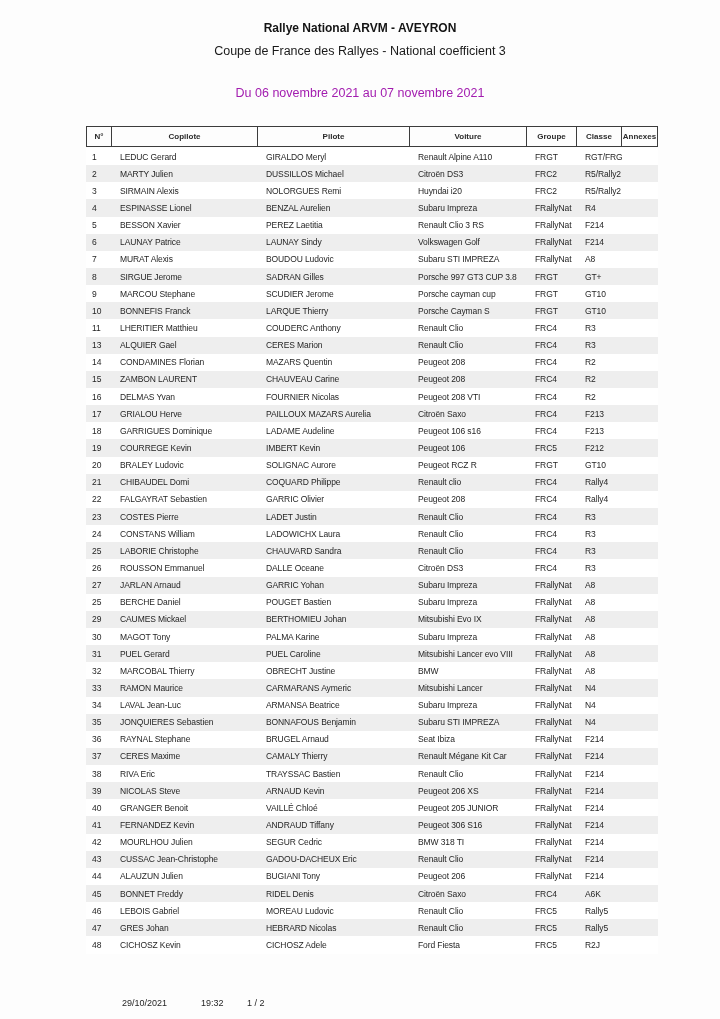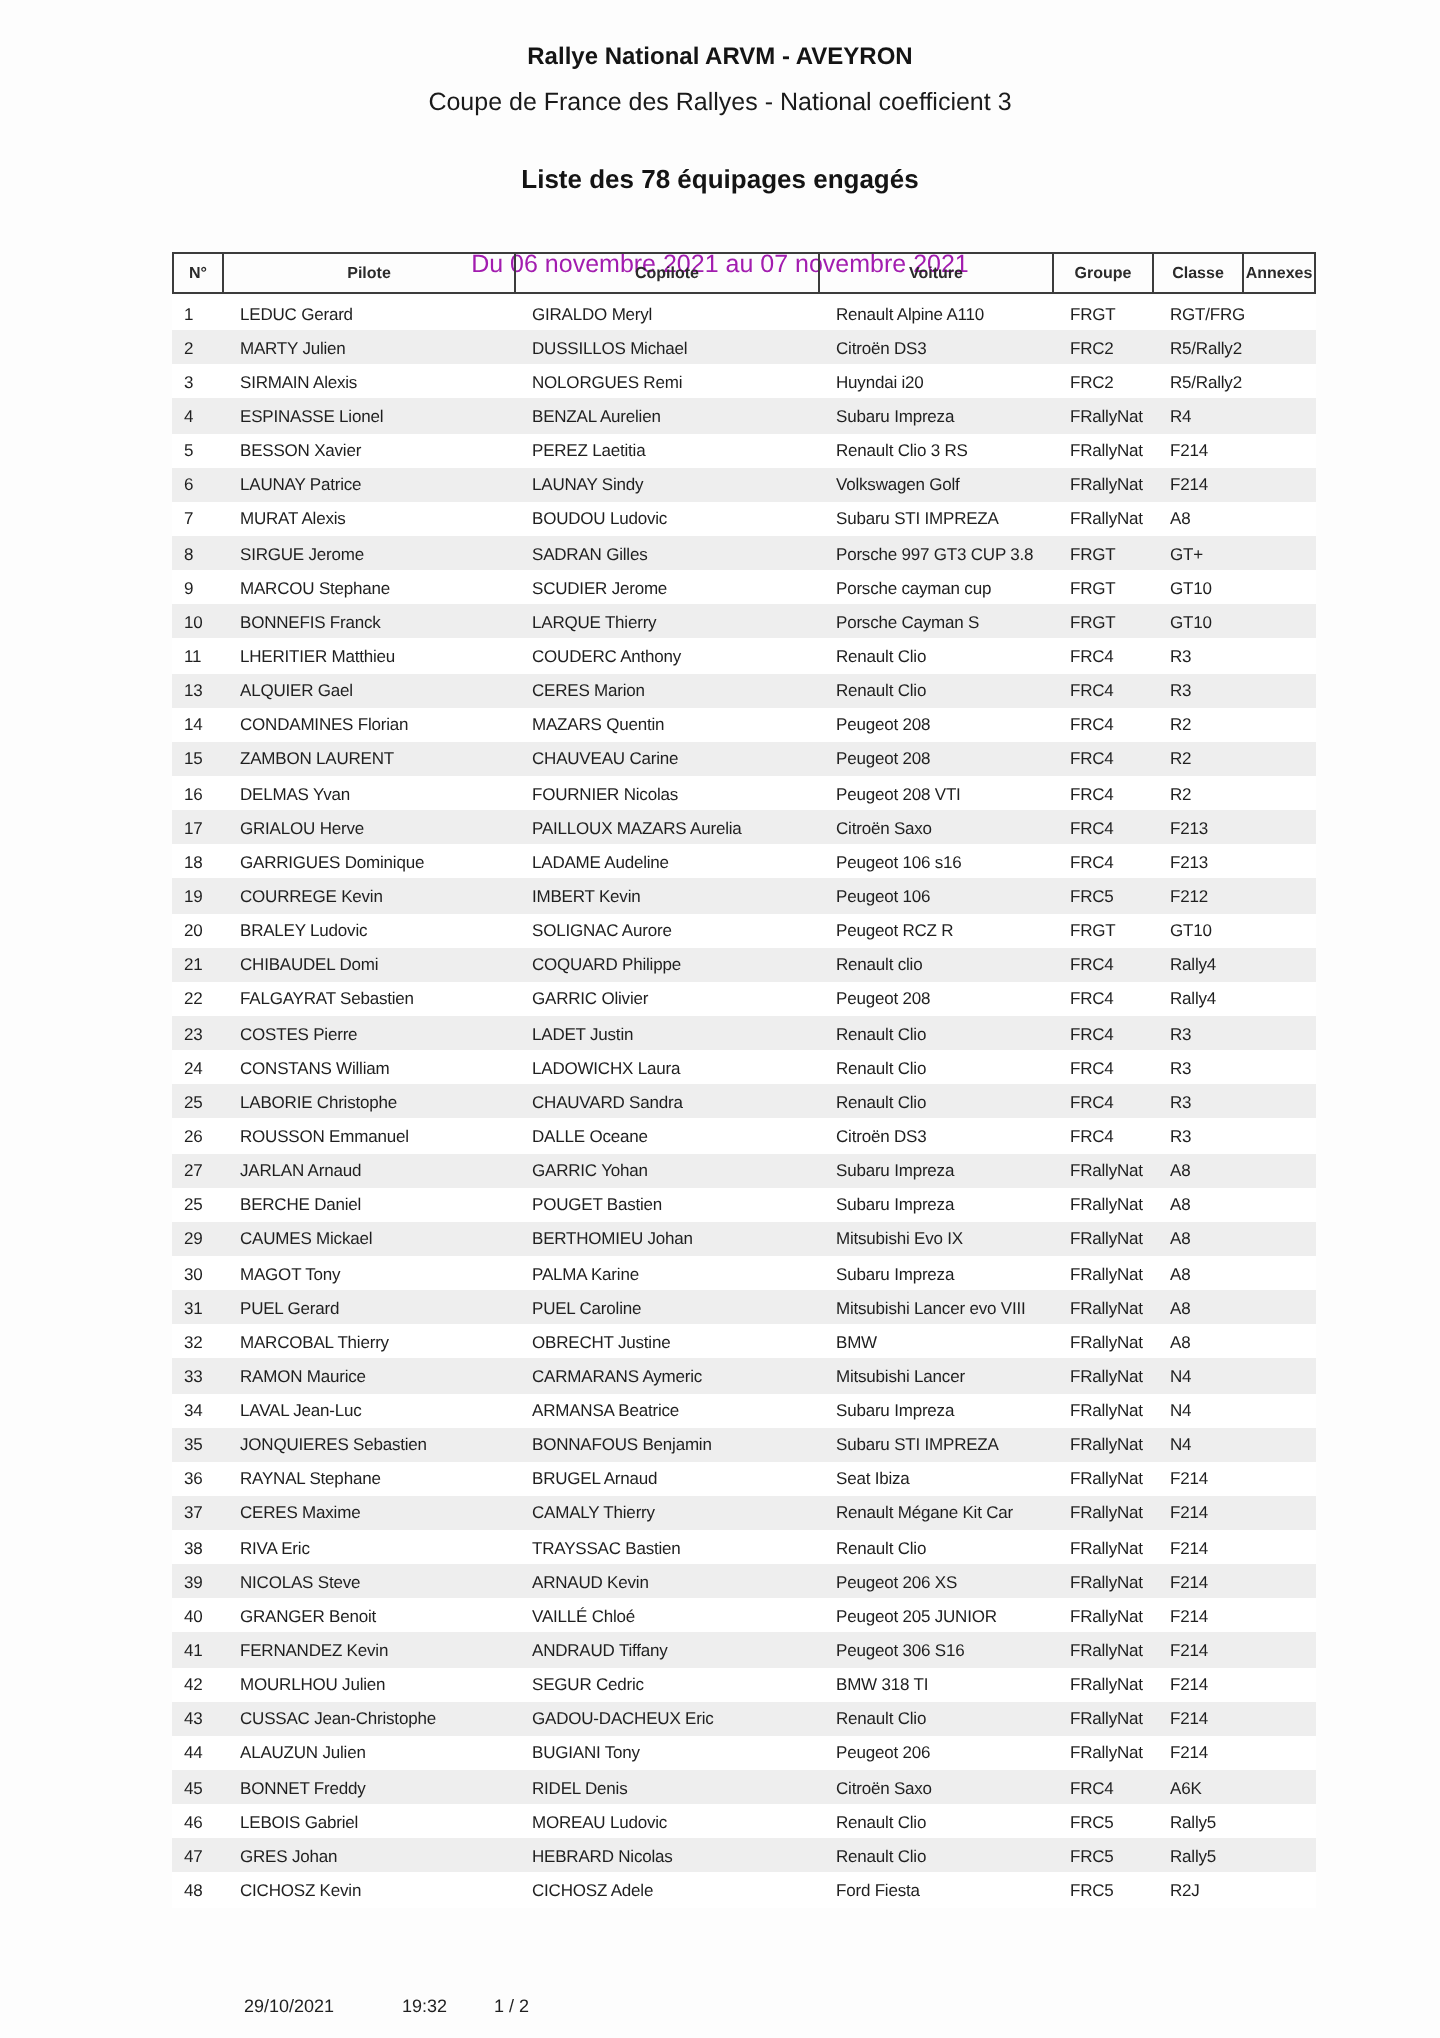--- a/index.html
+++ b/index.html
@@ -93,29 +93,28 @@
   .footer-date { left: 122px; }
   .footer-time { left: 201px; }
   .footer-page { left: 247px; }
 </style>
 </head>
 <body>
 
 <div class="doc-header">
   <div class="doc-title">Rallye National ARVM - AVEYRON</div>
   <div class="doc-subtitle">Coupe de France des Rallyes - National coefficient 3</div>
-  <div class="doc-list-title">Liste des 78 équipages engagés</div>
   <div class="doc-daterange">Du 06 novembre 2021 au 07 novembre 2021</div>
 </div>
 
 <div class="entry-table">
   <div class="thead-row">
       <div class="th">N°</div>
+      <div class="th">Copilote</div>
       <div class="th">Pilote</div>
-      <div class="th">Copilote</div>
       <div class="th">Voiture</div>
       <div class="th">Groupe</div>
       <div class="th">Classe</div>
       <div class="th">Annexes</div>
     </div>
   <div class="tbody">
       <div class="data-row">
         <div class="td num">1</div>
         <div class="td">LEDUC Gerard</div>
         <div class="td">GIRALDO Meryl</div>

